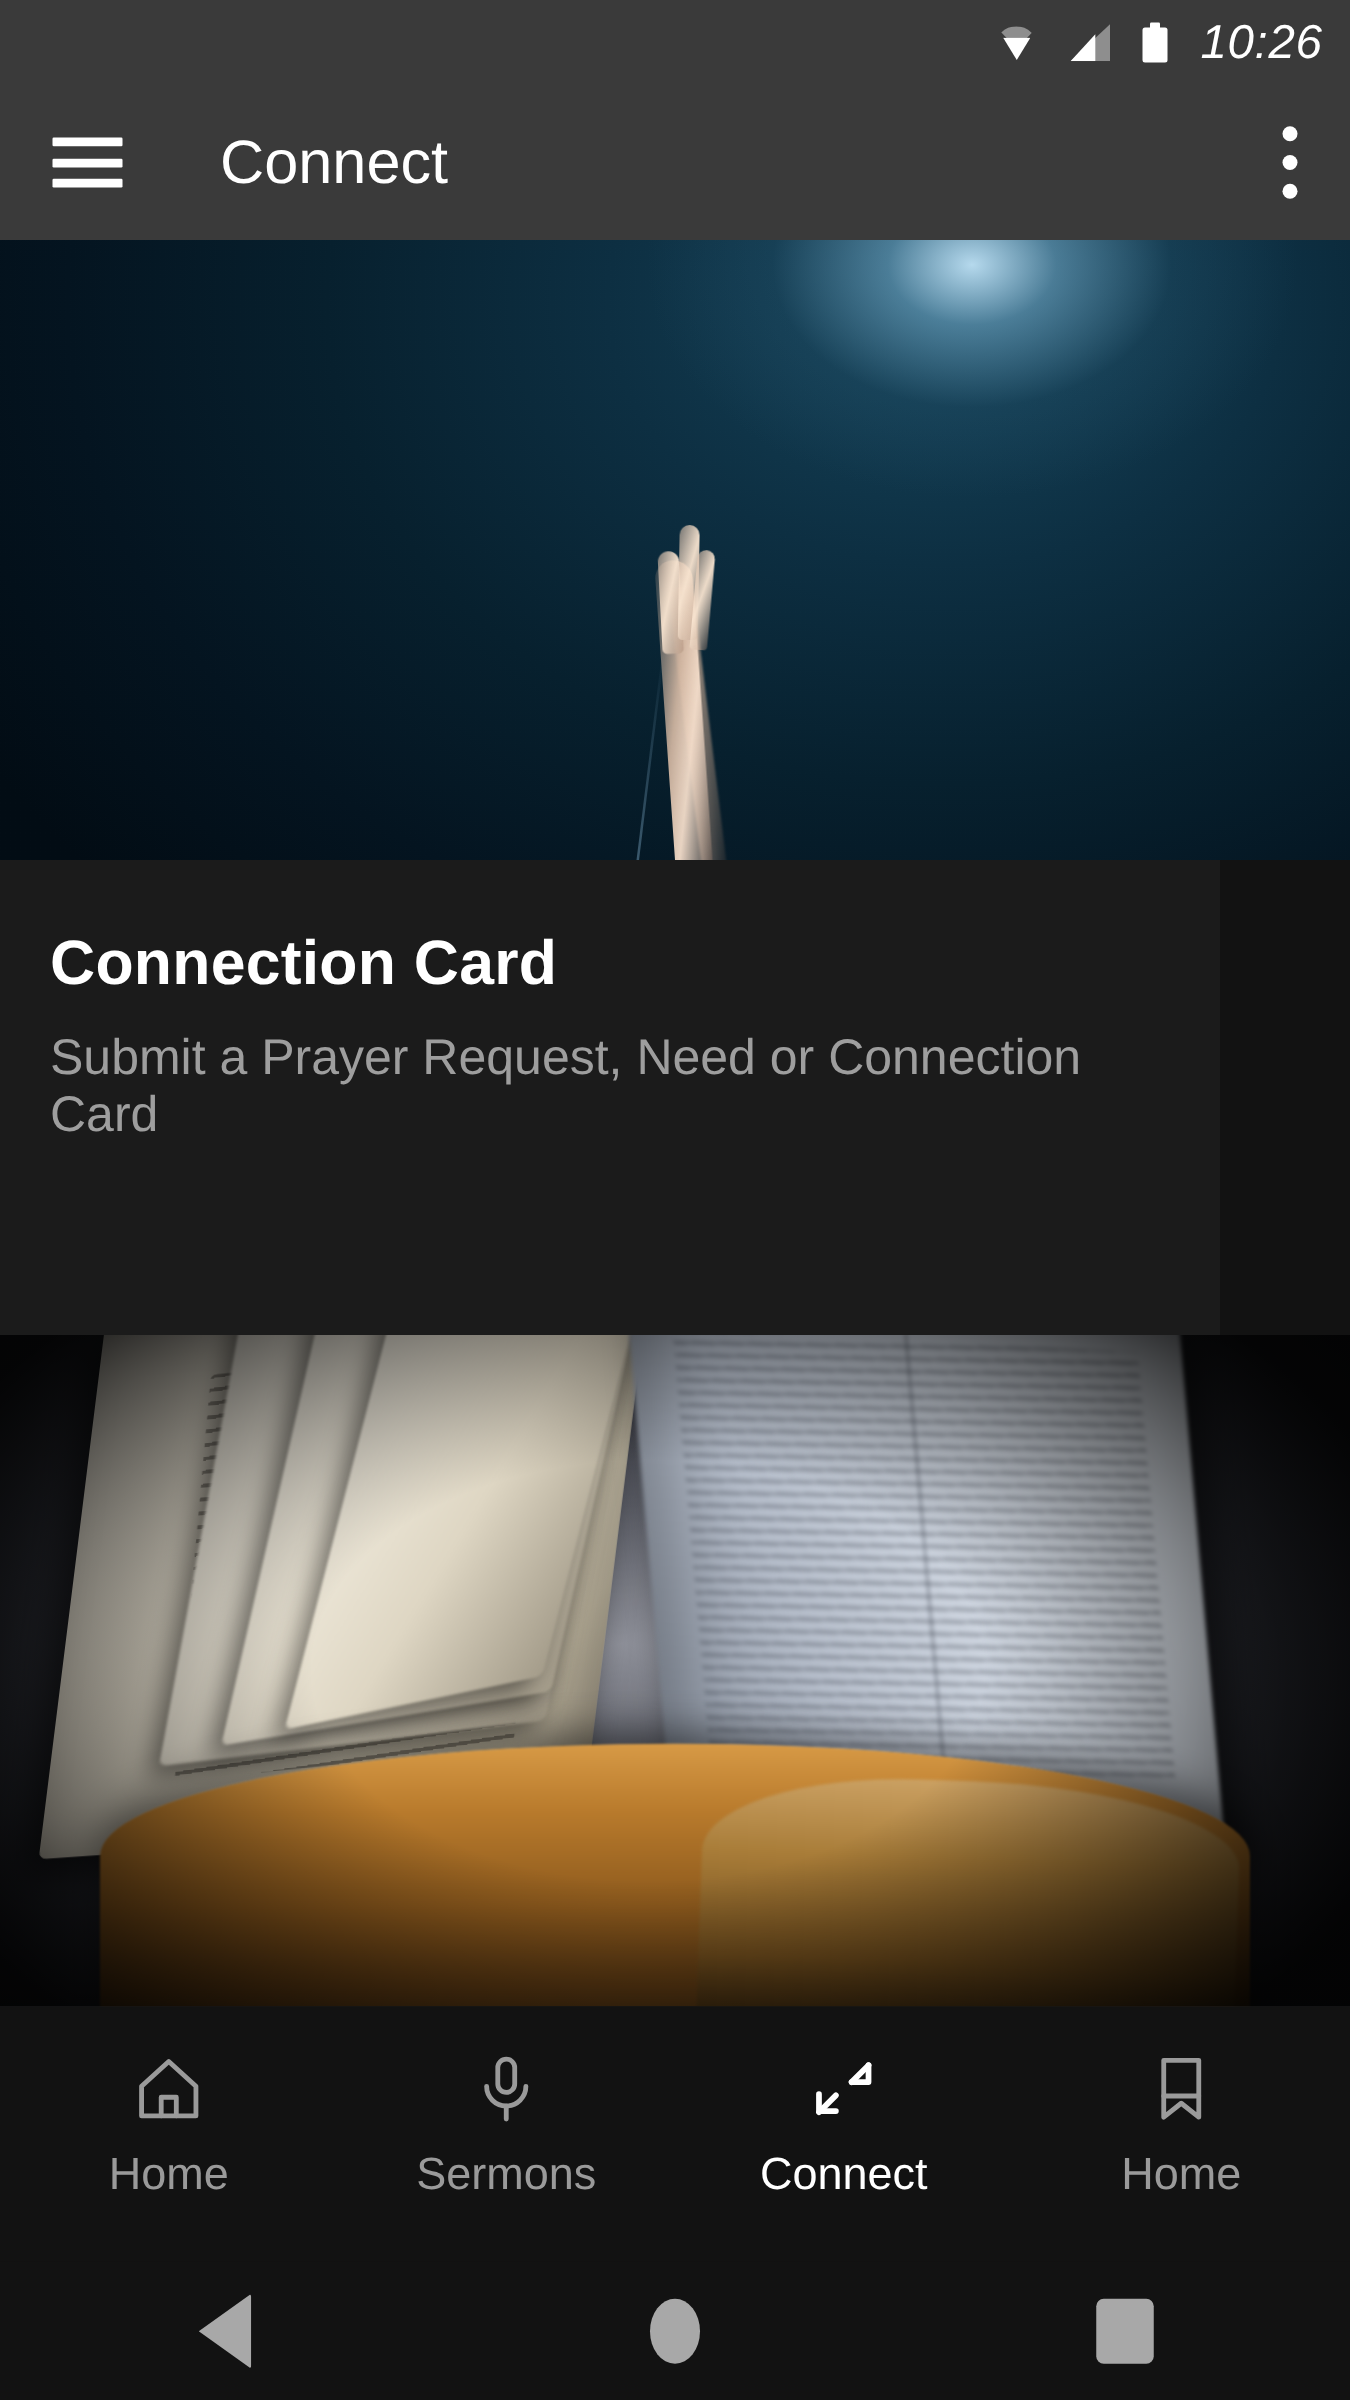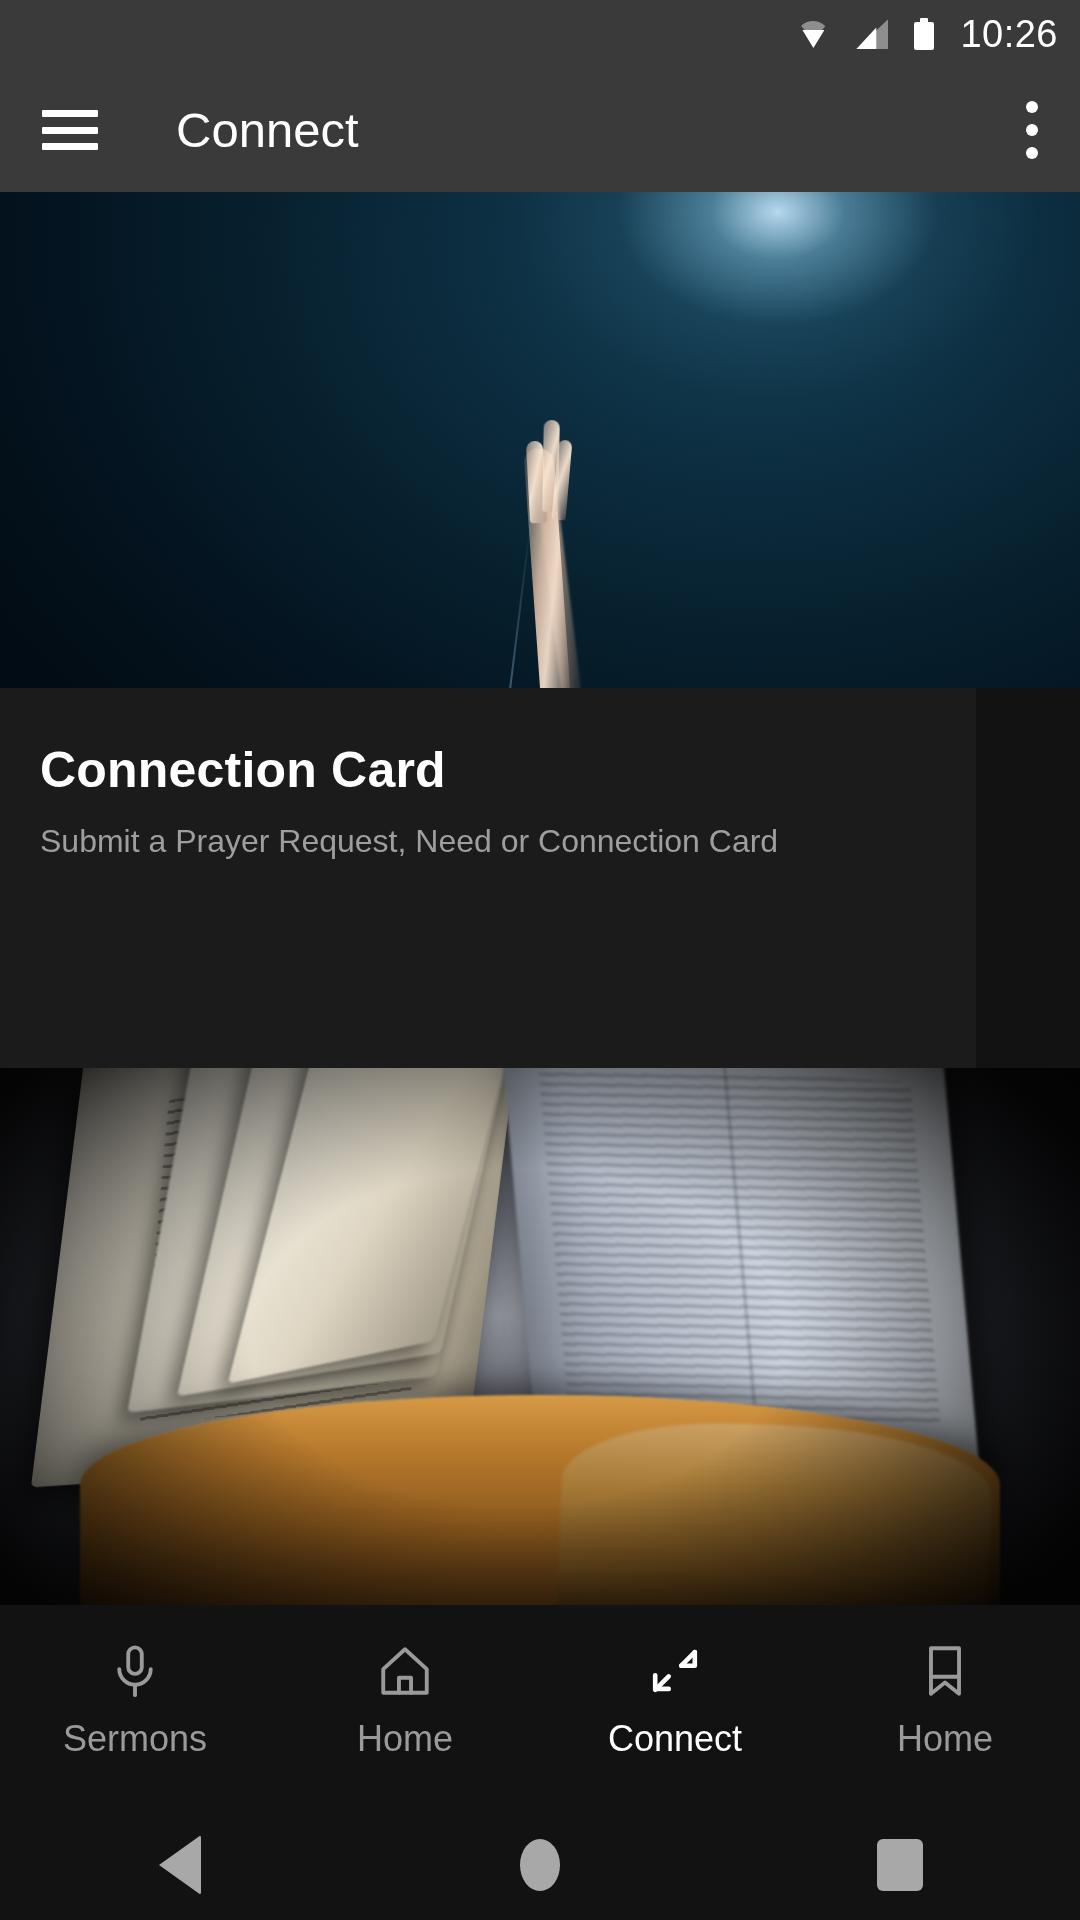--- a/index.html
+++ b/index.html
@@ -9,21 +9,21 @@
     font-family:"Liberation Sans", sans-serif;
     overflow:hidden;
   }
   .screen { position:relative; width:1080px; height:1920px; background:#121212; }
 
   
   .statusbar {
     position:absolute; top:0; left:0; width:1080px; height:68px;
     background:#3a3a3a;
     display:flex; align-items:center; justify-content:flex-end;
-    padding-right:22px; gap:26px;
+    padding-right:22px; gap:26px;font-style:italic;
   }
   .si { display:flex; align-items:center; }
   .wifi-ico { width:34px; height:30px; position:relative; }
   .wifi-ico .arc {
     position:absolute; left:0; top:2px; width:34px; height:18px;
     border-top-left-radius:34px; border-top-right-radius:34px;
     background:#8e8e8e;
     clip-path: polygon(0 0, 100% 0, 50% 100%);
   }
   .wifi-ico .fill {
@@ -99,21 +99,21 @@
     transform:rotate(7deg); transform-origin:bottom;
   }
 
   
   .cardtext {
     position:absolute; top:688px; left:0; width:976px; height:380px;
     background:#1b1b1b;
     padding:56px 40px 0 40px;
   }
   .card-title { color:#ffffff; font-size:50px; font-weight:bold; line-height:1.05; letter-spacing:0.2px; }
-  .card-sub { color:#9e9e9e; font-size:32px; margin-top:26px; line-height:1.15; }
+  .card-sub { color:#9e9e9e; font-size:40px; margin-top:26px; line-height:1.15; }
 
   
   .bible {
     position:absolute; top:1068px; left:0; width:1080px; height:537px;
     overflow:hidden;
     background:
       radial-gradient(ellipse 700px 420px at 46% 46%, #8e9099 0%, #5d5f68 26%, #3c3e47 50%, #2a2c33 72%, #1b1c21 100%),
       #23242a;
   }
   .bible .vign { position:absolute; inset:0;
@@ -273,36 +273,36 @@
     <div class="edge"></div>
     <div class="edge2"></div>
     <div class="vign"></div>
   </div>
 
   <div class="tabbar">
 
     <div class="tab">
       <div class="tab-icon">
         <svg width="58" height="58" viewBox="0 0 24 24" fill="none" stroke="#9a9a9a" stroke-width="1.6" stroke-linecap="round" stroke-linejoin="round">
+          <path d="M3 11.2 12 3l9 8.2V21H3z"></path>
+          <path d="M9.5 21v-6.2h5V21"></path>
+        </svg>
+      </div>
+      <div class="tab-label">Home</div>
+    </div>
+
+    <div class="tab">
+      <div class="tab-icon">
+        <svg width="58" height="58" viewBox="0 0 24 24" fill="none" stroke="#9a9a9a" stroke-width="1.6" stroke-linecap="round" stroke-linejoin="round">
           <rect x="9.2" y="2.2" width="5.6" height="11" rx="2.8"></rect>
           <path d="M5.5 11.2a6.5 6.5 0 0 0 13 0"></path>
           <path d="M12 17.8V22"></path>
         </svg>
       </div>
       <div class="tab-label">Sermons</div>
-    </div>
-
-    <div class="tab">
-      <div class="tab-icon">
-        <svg width="58" height="58" viewBox="0 0 24 24" fill="none" stroke="#9a9a9a" stroke-width="1.6" stroke-linecap="round" stroke-linejoin="round">
-          <path d="M3 11.2 12 3l9 8.2V21H3z"></path>
-          <path d="M9.5 21v-6.2h5V21"></path>
-        </svg>
-      </div>
-      <div class="tab-label">Home</div>
     </div>
 
     <div class="tab active">
       <div class="tab-icon">
         <svg width="58" height="58" viewBox="0 0 24 24" fill="#ffffff" stroke="#ffffff" stroke-width="1.9" stroke-linecap="round" stroke-linejoin="round">
           <path d="M20.2 4.2 14.6 9.8" fill="none"></path>
           <path d="M14.6 4.6v5.6h-5.6" fill="none" transform="translate(5.6 -0.4)"></path>
           <path d="M3.8 19.8 9.4 14.2" fill="none"></path>
           <path d="M4.2 14v5.6h5.6" fill="none" transform="translate(-0.4 -0.2)"></path>
         </svg>

